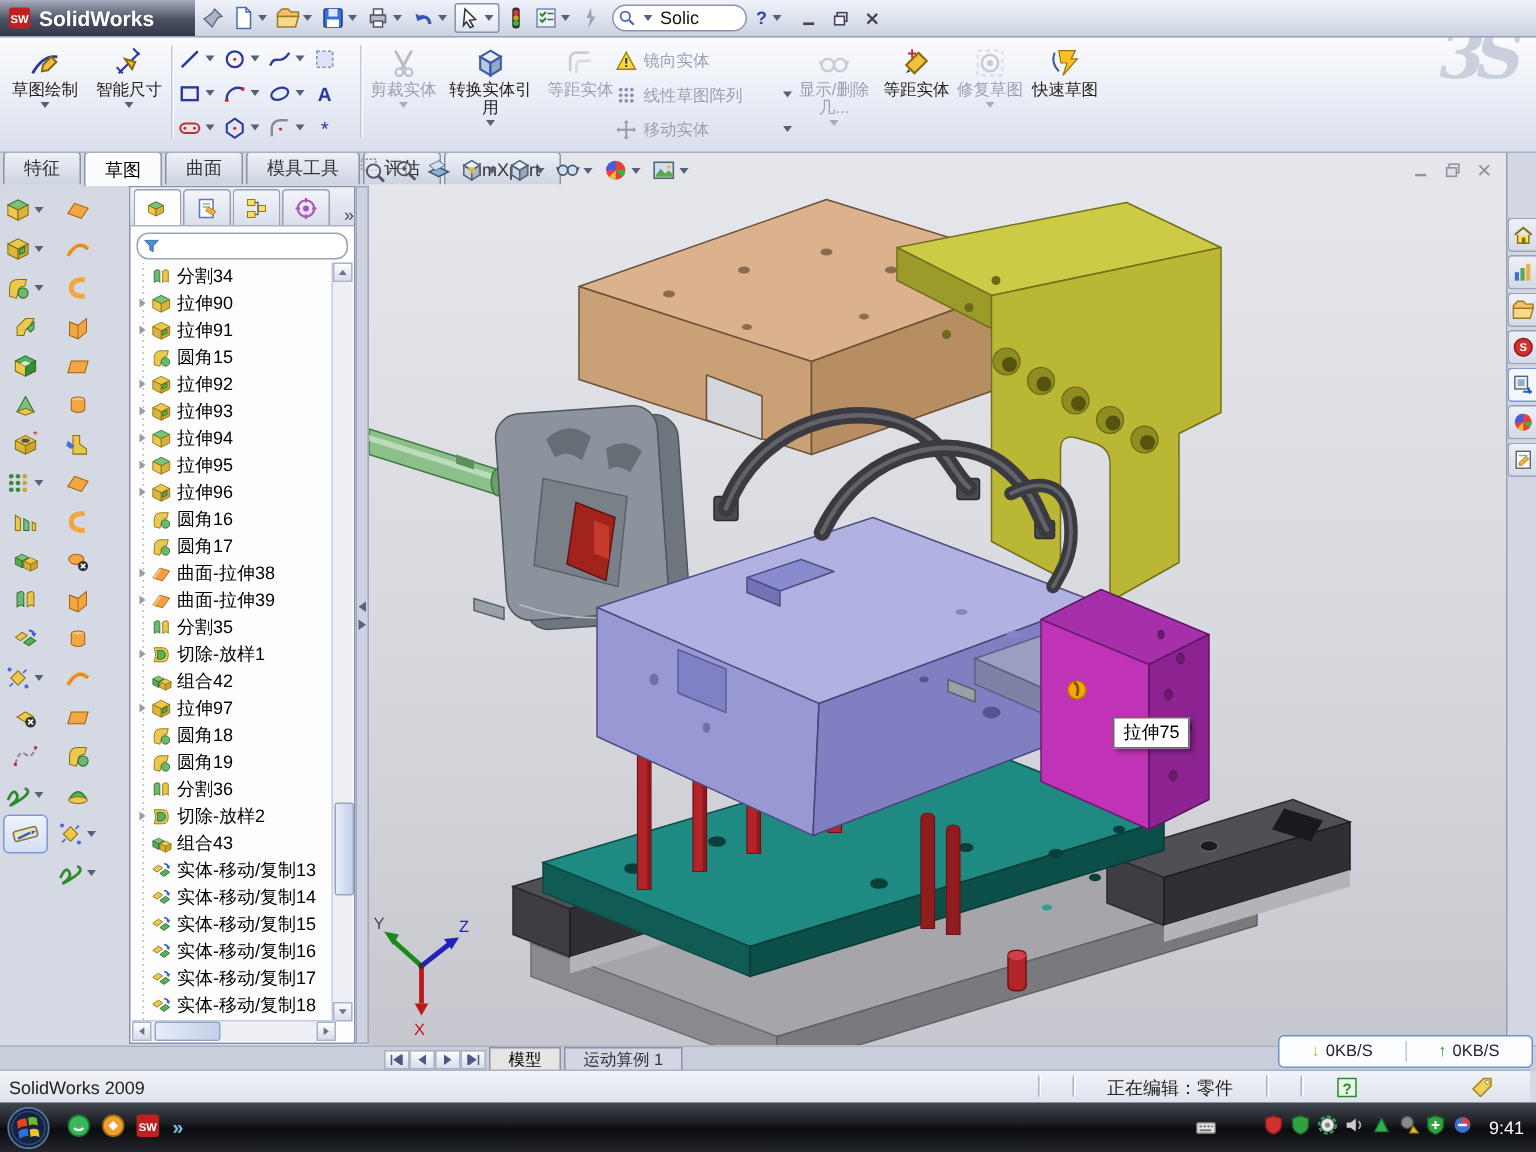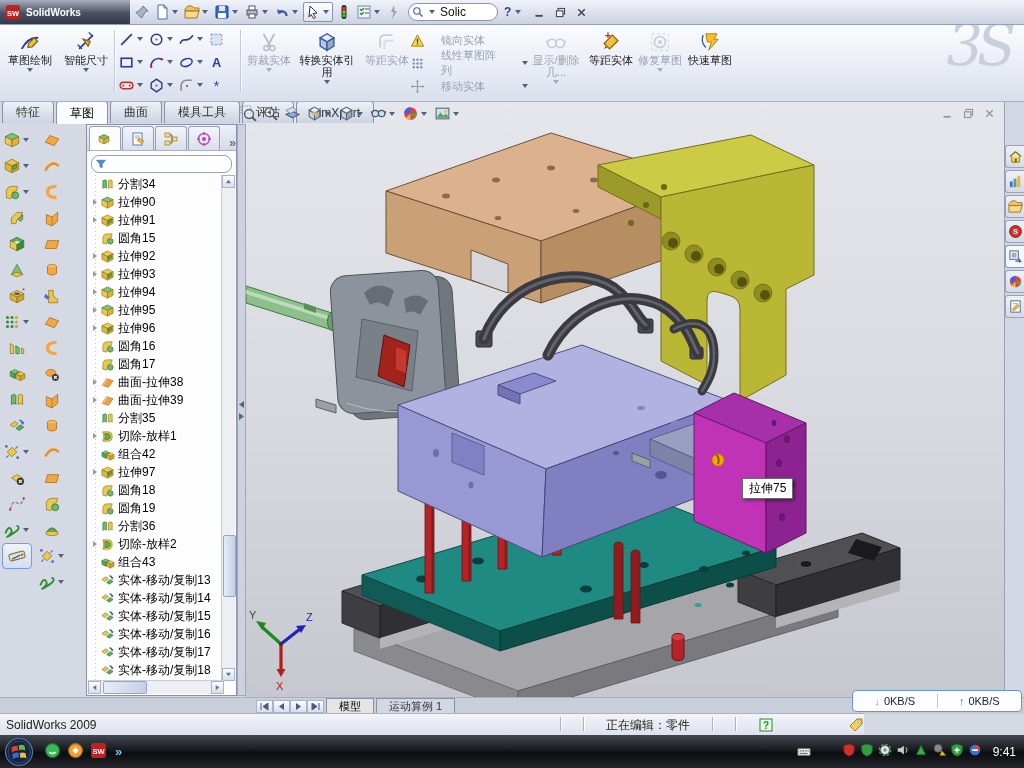--- a/index.html
+++ b/index.html
@@ -8,21 +8,21 @@
        background:#d5d9e4;color:#111;cursor:default;user-select:none}
   .ic{display:inline-flex;width:16px;height:16px;flex:0 0 auto}
   .ic svg{width:100%;height:100%}
   .dd{width:0;height:0;border-left:3px solid transparent;border-right:3px solid transparent;border-top:4px solid #55617c;margin:2px}
   
   #titlebar{position:absolute;top:0;left:0;width:1024px;height:24px;
     background:linear-gradient(#f0f3fa,#ccd2e2);border-bottom:1px solid #98a0b6;
     display:flex;align-items:center;z-index:40}
   #logo{width:130px;height:24px;background:linear-gradient(#a7adbe,#4a5062 55%,#343a4a);
     display:flex;align-items:center;gap:5px;padding-left:5px;box-sizing:border-box}
-  #logo .app{color:#fff;font-weight:bold;font-size:10px}
+  #logo .app{color:#fff;font-weight:bold;font-size:14px}
   #menubar{display:flex;padding:0 6px}
   .menu-item{padding:3px 9px;color:#1a1a22}
   #quickbar{display:flex;align-items:center;margin-left:2px}
   .qi{display:flex;align-items:center;padding:1px;margin:0 1px;border-radius:2px}
   .qi.boxed{border:1px solid #8a94b0;background:linear-gradient(#fff,#dde3f0)}
   .search{display:flex;align-items:center;border:1px solid #8a94b0;border-radius:9px;
     background:#fff;height:16px;padding:0 7px 0 3px;gap:3px;width:78px;margin:0 4px}
   .search .ic{width:12px;height:12px}
   .winbtn{width:19px;height:17px;display:flex;align-items:center;justify-content:center;margin:0 1px}
   .winbtn .ic{width:13px;height:13px}
@@ -31,25 +31,25 @@
     background:linear-gradient(#fbfcfe,#e6eaf4 65%,#d9dfec);border-bottom:1px solid #a8b0c4;z-index:30}
   .cmd-big{position:absolute;top:2px;height:72px;display:flex;flex-direction:column;
     align-items:center;padding-top:5px;box-sizing:border-box}
   .cmd-big .ic{width:22px;height:22px}
   .cmd-label{font-size:11px;line-height:12px;text-align:center;color:#222;margin-top:1px}
   .cmd-big.off .cmd-label{color:#9aa1b2}
   .off .ic,.off .dd{opacity:.45}
   .vsep{position:absolute;top:6px;height:62px;width:1px;background:#c2c9da;box-shadow:1px 0 0 #fff}
   .sg{position:absolute;display:flex;align-items:center;height:20px}
   .sg .ic{width:17px;height:17px}
-  .stk{position:absolute;width:120px;height:22px;display:flex;align-items:center;gap:16px}
+  .stk{position:absolute;width:120px;height:22px;display:flex;align-items:center;gap:4px}
   .stk .lbl{font-size:11px;color:#9aa1b2;flex:1}
   .stk .ic{width:15px;height:15px}
   #watermark{position:absolute;right:14px;top:-12px;font-family:"DejaVu Serif","Liberation Serif",serif;
-    font-style:italic;font-size:57px;color:#c9cfdb;font-weight:normal;letter-spacing:-6px}
+    font-style:italic;font-size:44px;color:#c9cfdb;font-weight:bold;letter-spacing:-6px}
   
   #tabsrow{position:absolute;top:101px;left:2px;height:22px;display:flex;z-index:25}
   .rtab{height:21px;padding:0 13px;display:flex;align-items:center;
     background:linear-gradient(#eef1f7,#cdd3e2);border:1px solid #8a92a8;border-bottom:none;
     border-radius:3px 3px 0 0;margin-right:2px;color:#333}
   .rtab.active{background:#fbfcfe;color:#000;height:22px}
   
   .ltb{position:absolute;top:127px;width:32px;display:flex;flex-direction:column;align-items:center;z-index:10}
   .ltb-cell{height:26px;display:flex;align-items:center;justify-content:center;width:30px}
   .ltb-cell .ic{width:18px;height:18px}
@@ -113,25 +113,25 @@
   #doctabs{position:absolute;left:0;top:697px;width:1024px;height:16px;background:#c9cedb;
     border-top:1px solid #a8b0c2;display:flex;align-items:flex-end;z-index:20}
   #navbtns{display:flex;margin-left:256px;margin-bottom:1px}
   .nav{width:17px;height:13px;display:flex;align-items:center;justify-content:center;
     background:linear-gradient(#fdfdfe,#d8dde9);border:1px solid #aab4c8;box-sizing:border-box}
   .nav svg{width:9px;height:7px}
   .dtab{height:15px;padding:0 12px;display:flex;align-items:center;font-size:11px;
     border:1px solid #8a92a8;border-bottom:none;background:#d2d7e3;color:#333;margin-left:2px}
   .dtab.active{background:#e5e5e5;color:#000}
   
-  #statusbar{position:absolute;left:0;top:713px;width:864px;height:22px;
+  #statusbar{position:absolute;left:0;top:713px;width:1020px;height:22px;
     background:linear-gradient(#f2f4f9,#dde1ec);border-top:1px solid #aab2c4;display:flex;
     align-items:center;z-index:20}
   #status-left{padding-left:6px;color:#222}
-  #status-right{margin-left:auto;display:flex;align-items:flex-start;gap:22px;padding-right:0}
+  #status-right{margin-left:auto;display:flex;align-items:flex-start;gap:22px;padding-right:24px}
   .ssep{width:1px;height:14px;background:#aab2c4;box-shadow:1px 0 0 #fff}
   
   #netov{position:absolute;left:852px;top:690px;width:168px;height:20px;background:#fcfdfe;
     border:1px solid #6a94ce;border-radius:4px;display:flex;align-items:center;z-index:35;font-size:11px}
   #netov .half{flex:1;display:flex;align-items:center;justify-content:center;gap:4px;color:#223}
   #netov .div{width:1px;height:14px;background:#b8c8e0}
   .arr-dn{color:#f0a020;font-weight:bold}.arr-up{color:#2aa040;font-weight:bold}
   
   #taskbar{position:absolute;left:0;top:735px;width:1024px;height:33px;z-index:50;
     background:linear-gradient(#42474f,#1d2025 40%,#0b0c0f 55%,#23262c);display:flex;align-items:center}

